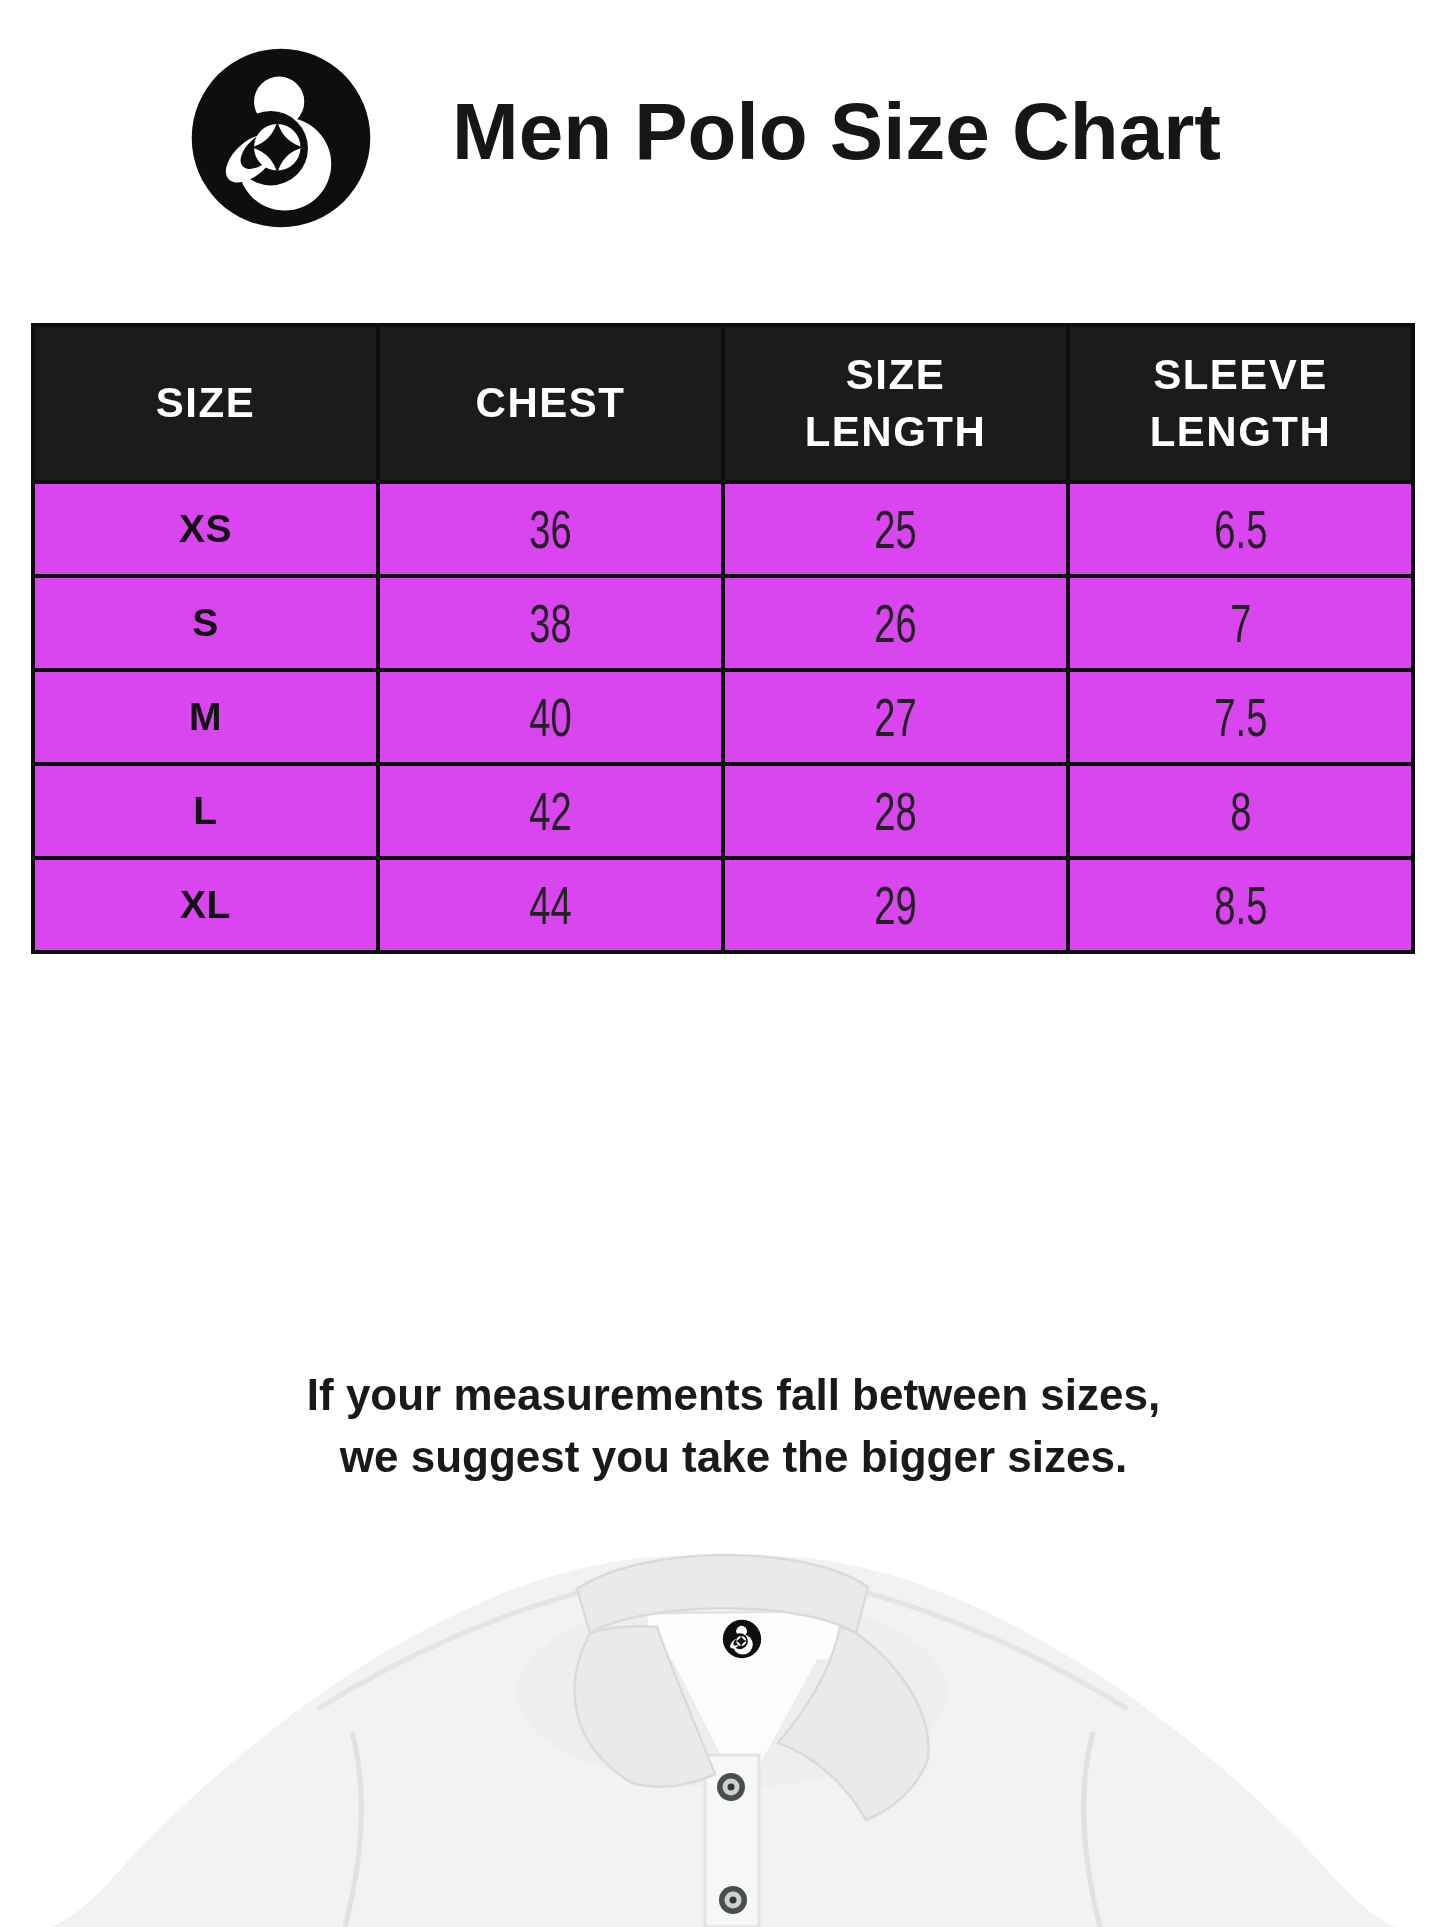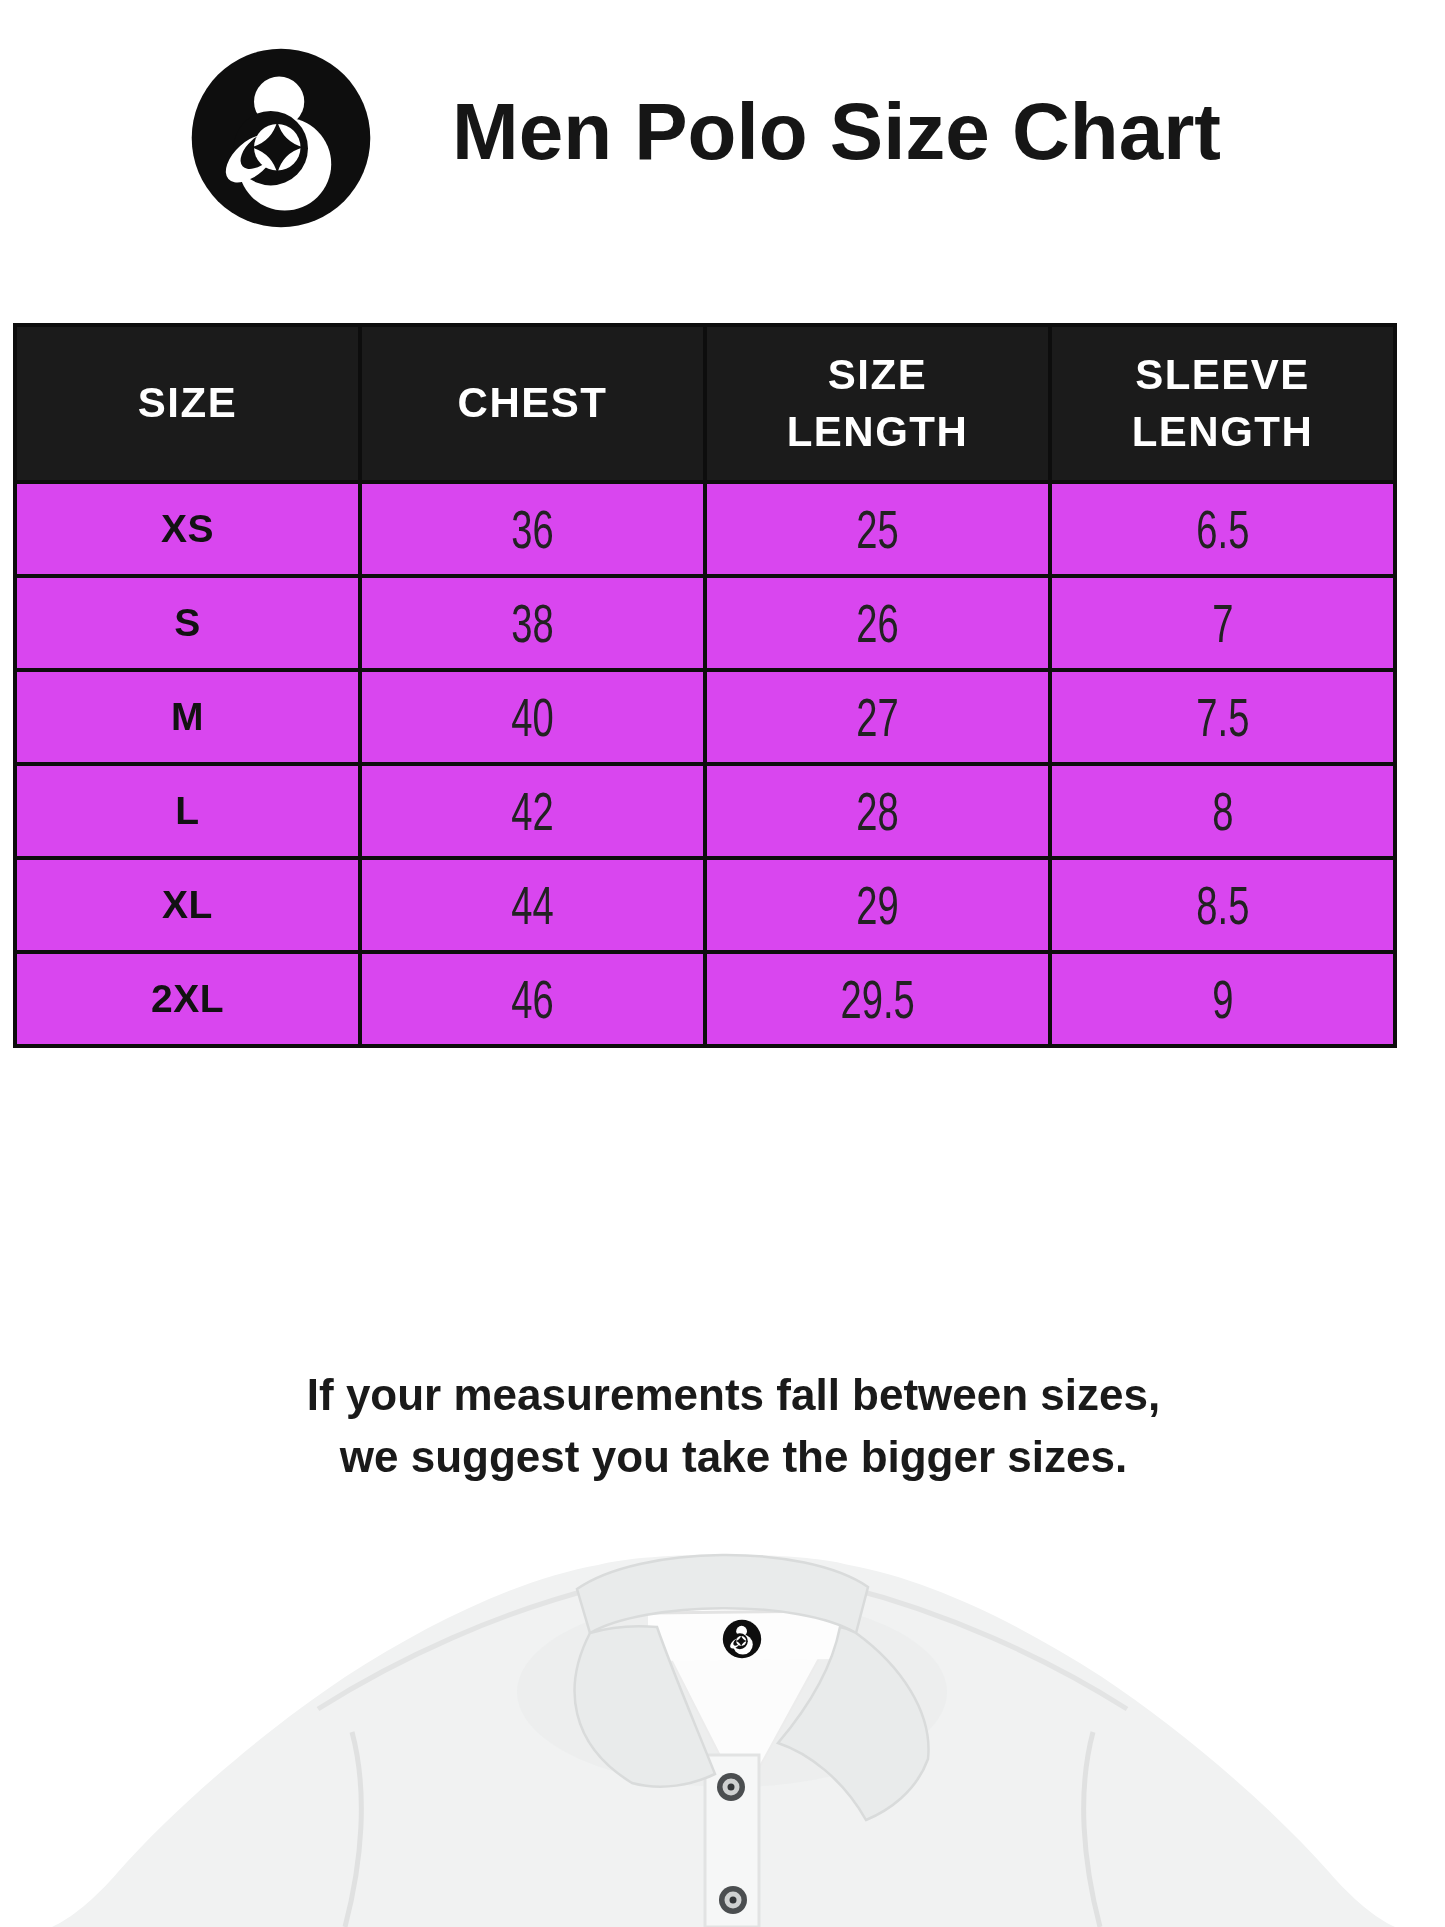--- a/index.html
+++ b/index.html
@@ -29,21 +29,21 @@
     font-weight: 800;
     letter-spacing: 0px;
     color: #161616;
     line-height: 1;
     white-space: nowrap;
   }
 
   
   table.size-table {
     position: absolute;
-    left: 13px;
+    left: 31px;
     top: 323px;
     width: 1384px;
     border-collapse: collapse;
     table-layout: fixed;
   }
   .size-table th, .size-table td {
     border: 4px solid #0d0d0d;
     text-align: center;
     vertical-align: middle;
     padding: 0;
@@ -173,26 +173,20 @@
         <td class="num-cell"><span>42</span></td>
         <td class="num-cell"><span>28</span></td>
         <td class="num-cell"><span>8</span></td>
       </tr>
       <tr>
         <td class="size-cell"><span>XL</span></td>
         <td class="num-cell"><span>44</span></td>
         <td class="num-cell"><span>29</span></td>
         <td class="num-cell"><span>8.5</span></td>
       </tr>
-      <tr>
-        <td class="size-cell"><span>2XL</span></td>
-        <td class="num-cell"><span>46</span></td>
-        <td class="num-cell"><span>29.5</span></td>
-        <td class="num-cell"><span>9</span></td>
-      </tr>
     </tbody>
   </table>
 
   <div class="note">
     <div>If your measurements fall between sizes,</div>
     <div>we suggest you take the bigger sizes.</div>
   </div>
 
   <div class="polo-wrap">
     <svg width="1445" height="400" viewBox="0 0 1445 400">

